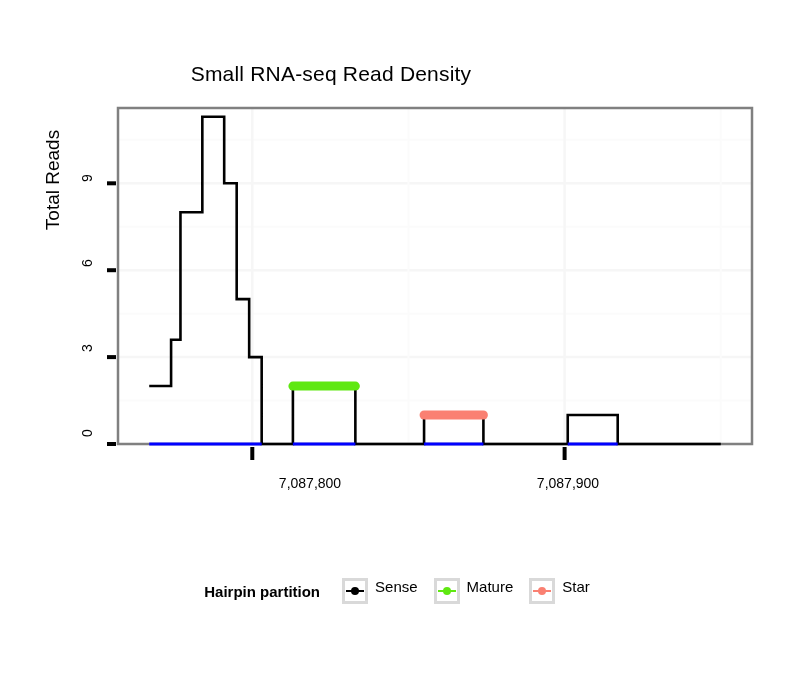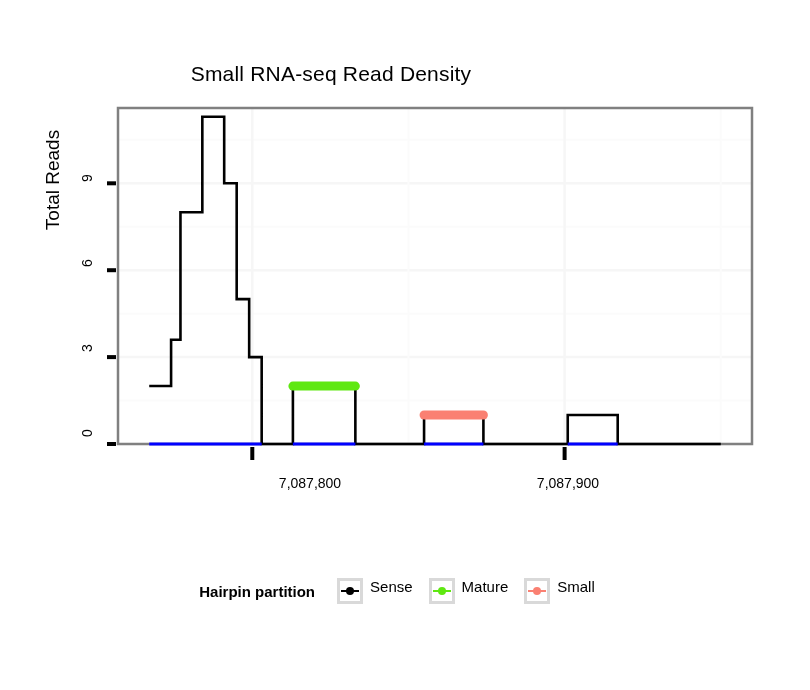--- a/index.html
+++ b/index.html
@@ -205,17 +205,17 @@
         <span class="kline" style="background:#5FE811"></span>
         <span class="kdot" style="background:#5FE811"></span>
       </span>
       <span class="legend-label">Mature</span>
     </div>
     <div class="legend-entry">
       <span class="legend-key">
         <span class="kline" style="background:#FA8072"></span>
         <span class="kdot" style="background:#FA8072"></span>
       </span>
-      <span class="legend-label">Small</span>
+      <span class="legend-label">Star</span>
     </div>
   </div>
 
 </div>
 
 </body></html>

